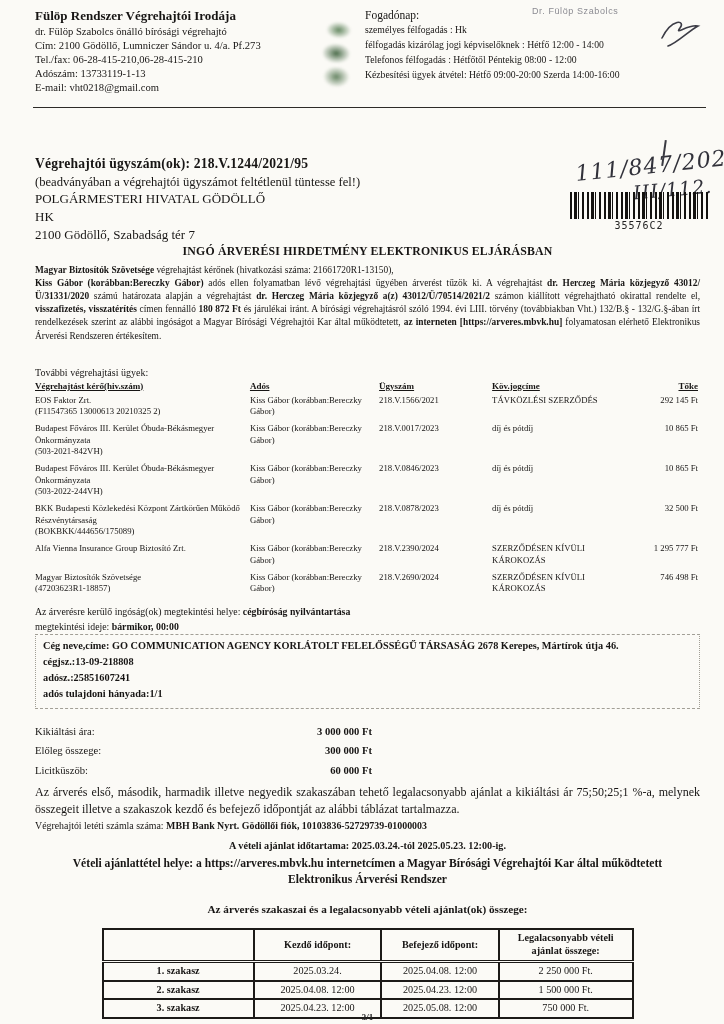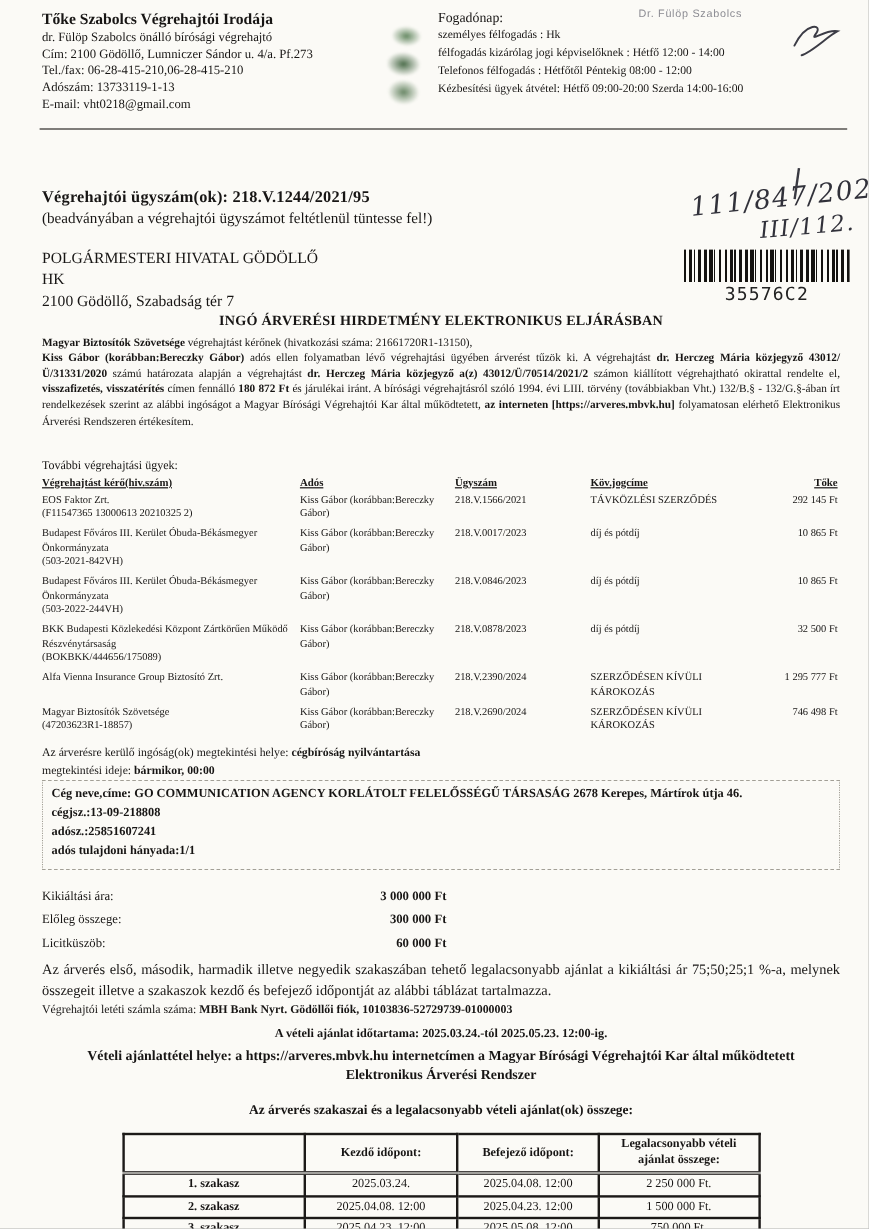--- a/index.html
+++ b/index.html
@@ -32,25 +32,25 @@
   .rule{border:none;border-top:1.6px solid #2d2b28;margin:7px -6px 5px -2px;}
   
   .case-block{position:relative;}
   .case-number{font-weight:bold;font-size:13.6px;letter-spacing:.2px;margin-top:48px;}
   .case-note{font-size:12.6px;margin-top:3px;}
   .hw{position:absolute;font-family:"DejaVu Serif",serif;font-style:italic;color:#31313a;white-space:nowrap;}
   .hw1{left:540px;top:-4px;font-size:22px;transform:rotate(-6deg);letter-spacing:1px;}
   .hw2{left:598px;top:22px;font-size:19px;transform:rotate(-5deg);letter-spacing:1px;}
   .hw-stroke{position:absolute;left:628px;top:-16px;width:2px;height:26px;background:#3a3a42;transform:rotate(8deg);}
   
-  .recipient{margin-top:16px;font-size:13px;line-height:1.38;position:relative;}
+  .recipient{font-size:13px;line-height:1.38;position:relative;}
   .barcode-wrap{position:absolute;left:535px;top:2px;width:138px;text-align:center;}
   .barcode{height:27px;background:
     repeating-linear-gradient(90deg,#14120f 0 2px,transparent 2px 4px,#14120f 4px 7px,transparent 7px 8px,#14120f 8px 9px,transparent 9px 12px,#14120f 12px 14px,transparent 14px 17px);}
-  .barcode-num{font-size:15px;font-family:"DejaVu Sans Mono",monospace;letter-spacing:1px;color:#222;}
+  .barcode-num{font-size:10px;font-family:"DejaVu Sans Mono",monospace;letter-spacing:1px;color:#222;}
   
   .doc-title{text-align:center;font-size:11.8px;font-weight:bold;margin:0 0 5px;letter-spacing:.2px;}
   .intro{font-size:9.4px;text-align:justify;line-height:1.4;margin:0;}
   
   .further-title{font-size:10px;margin-top:24px;}
   .cases-table{width:100%;border-collapse:collapse;font-size:8.7px;margin-top:3px;table-layout:fixed;}
   .cases-table th{font-weight:bold;text-decoration:underline;text-align:left;padding:0 2px 3px 0;font-size:9px;}
   .cases-table td{vertical-align:top;padding:1px 3px 5px 0;line-height:1.3;}
   .col-creditor{width:213px;} .col-debtor{width:128px;} .col-case{width:112px;} .col-claim{width:128px;} .col-principal{width:78px;}
   .num-col{text-align:right;padding-right:2px !important;}
@@ -79,21 +79,21 @@
   .col-s1{width:152px;} .col-s2{width:128px;} .col-s3{width:118px;} .col-s4{width:134px;}
   .page-num{text-align:center;font-size:9px;font-weight:bold;margin-top:-7px;color:#222;}
 </style>
 </head>
 <body>
 
 <div class="page">
 
   <header class="letterhead">
     <div class="lh-left">
-      <div class="office-name">Tőke Szabolcs Végrehajtói Irodája</div>
+      <div class="office-name">Fülöp Rendszer Végrehajtói Irodája</div>
       <div class="lh-line">dr. Fülöp Szabolcs önálló bírósági végrehajtó</div>
       <div class="lh-line">Cím: 2100 Gödöllő, Lumniczer Sándor u. 4/a. Pf.273</div>
       <div class="lh-line">Tel./fax: 06-28-415-210,06-28-415-210</div>
       <div class="lh-line">Adószám:  13733119-1-13</div>
       <div class="lh-line">E-mail: vht0218@gmail.com</div>
     </div>
     <div class="stamp"></div>
     <div class="lh-right">
       <div class="fog-title">Fogadónap:</div>
       <div class="fog-line">személyes félfogadás : Hk</div>

